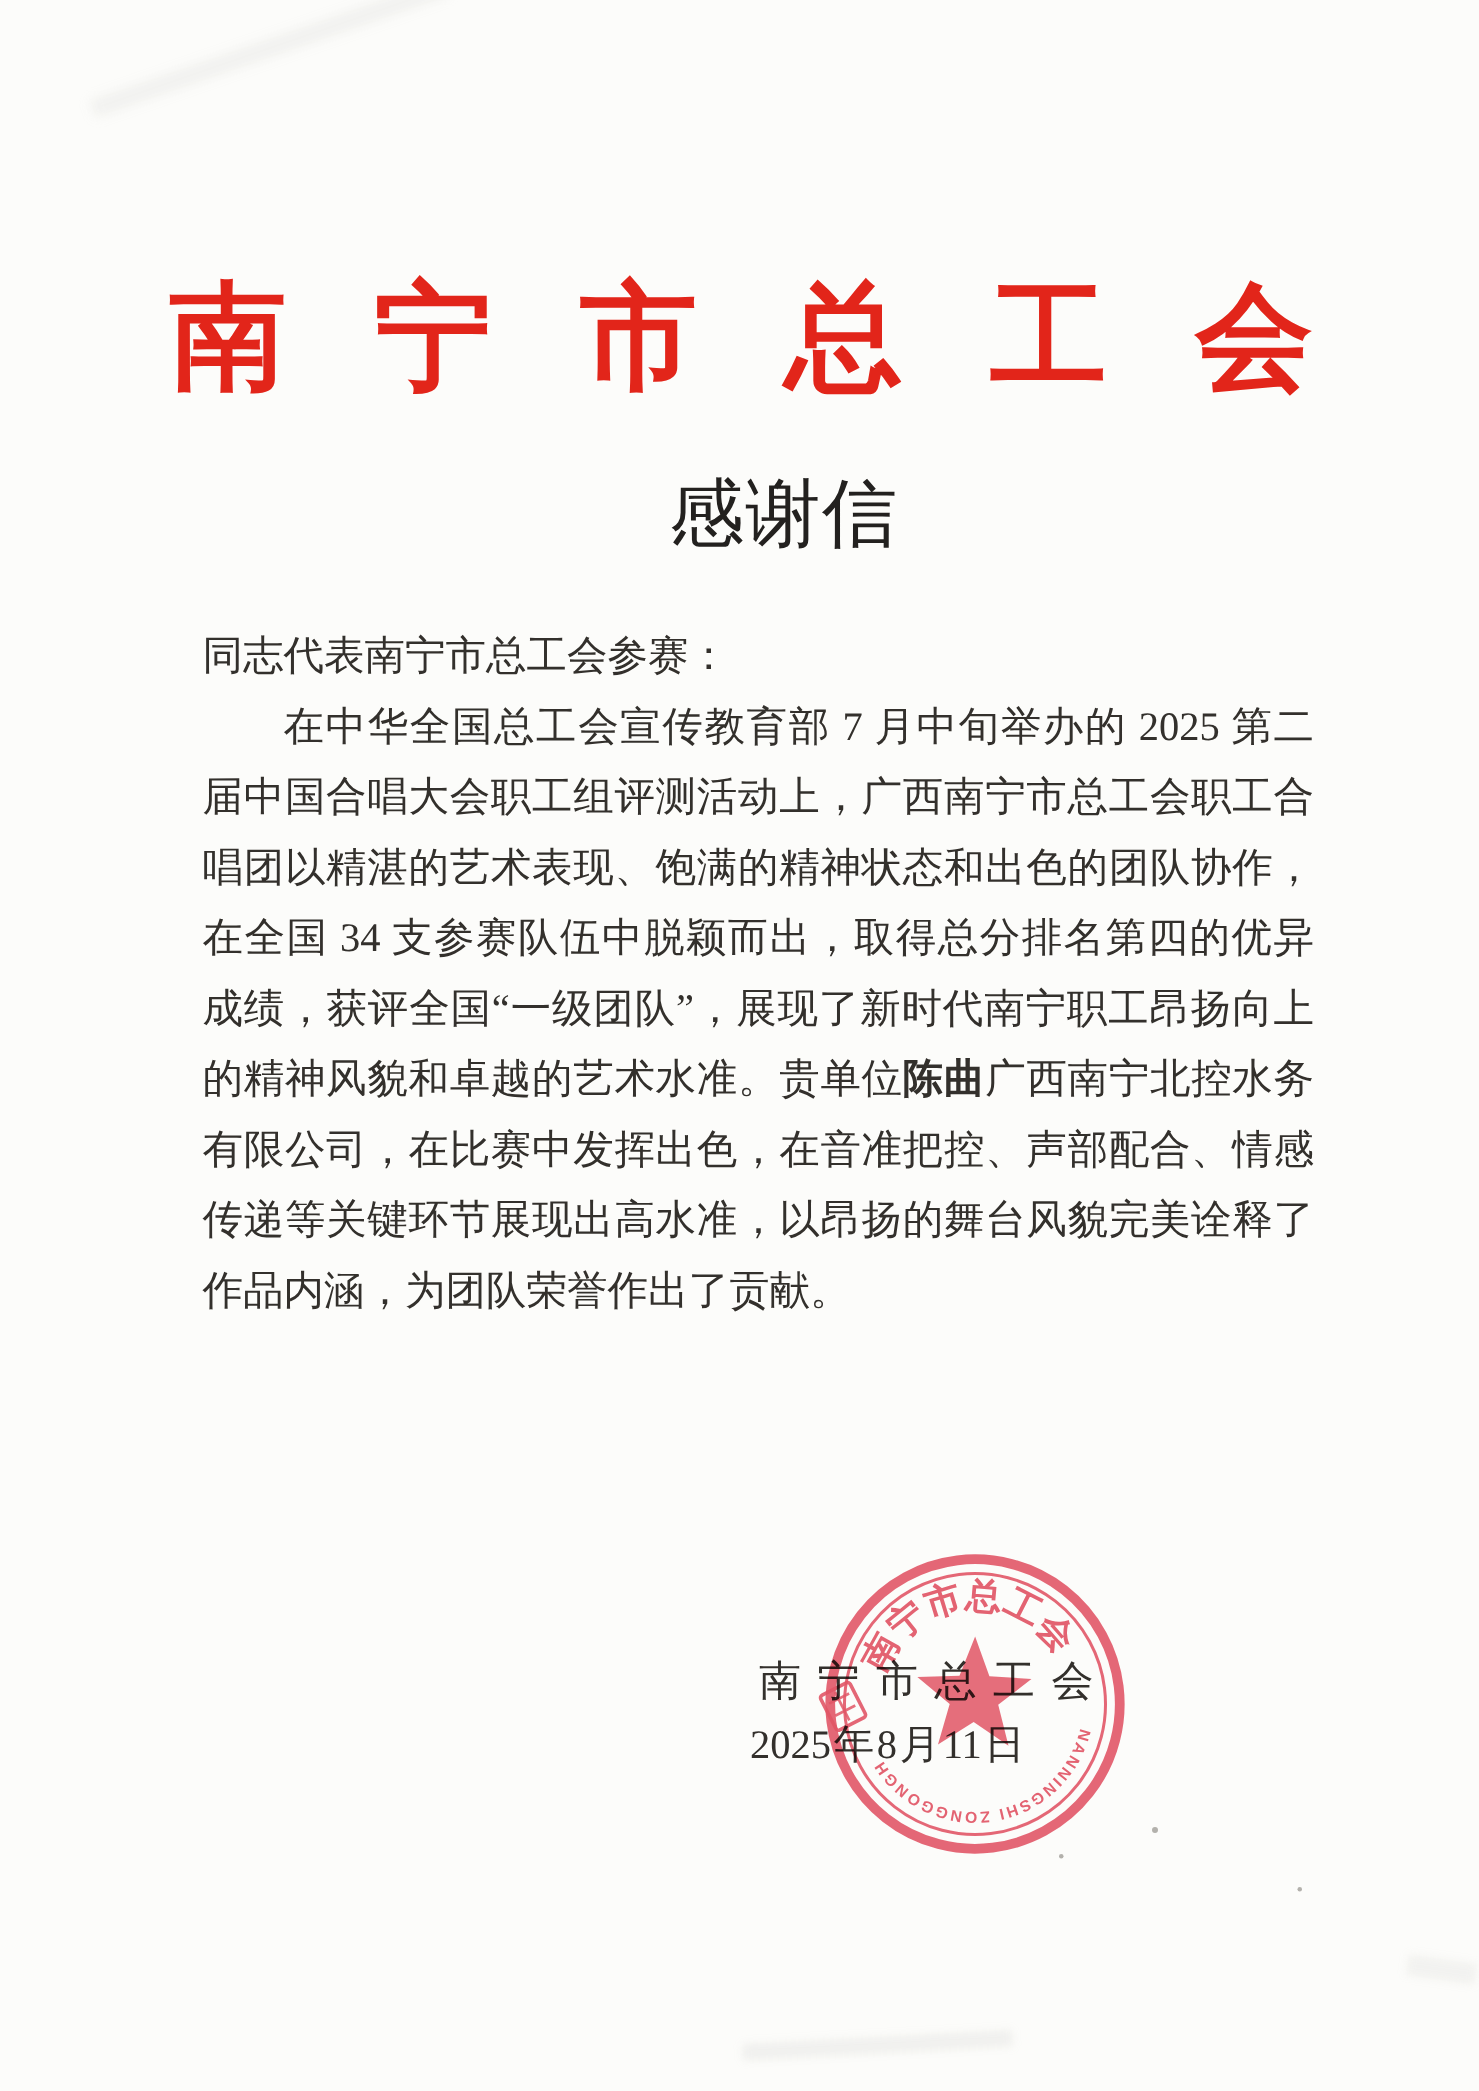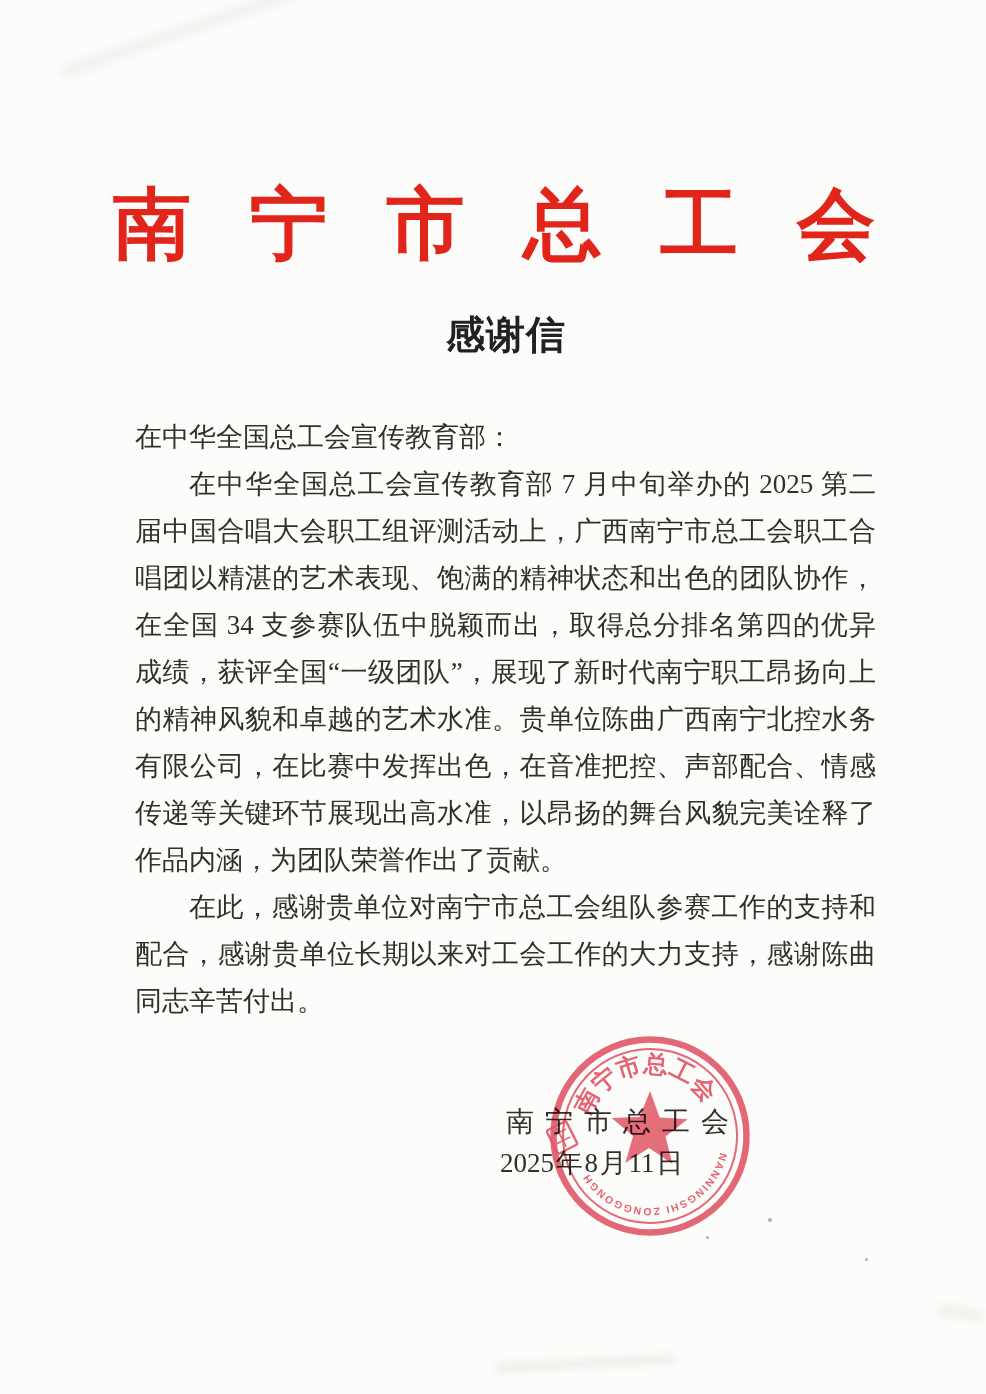--- a/index.html
+++ b/index.html
@@ -41,34 +41,34 @@
     position:absolute;left:113px;top:186px;width:762px;
     display:flex;justify-content:space-between;
     font-size:78px;line-height:1;font-weight:700;
     color:var(--title-red);
   }
   .letterhead span{display:block;}
 
   
   .doc-title{
     position:absolute;left:446px;top:312px;margin:0;
-    font-size:39px;line-height:1.2;font-weight:700;
+    font-size:50px;line-height:1.2;font-weight:400;
     letter-spacing:1px;color:#23211f;
   }
 
   
   .letter-body{
     position:absolute;left:135px;top:414px;width:741px;
     font-size:27px;line-height:47px;
     color:var(--ink);
     text-align:justify;
   }
   .letter-body p{margin:0;}
   .letter-body p.indent{text-indent:54px;}
-  .bold-name{font-weight:400;}
+  .bold-name{font-weight:700;}
 
   
   .signoff-org{
     position:absolute;left:506px;top:1104px;width:223px;
     display:flex;justify-content:space-between;
     font-size:28px;line-height:1.3;color:var(--ink);
   }
   .signoff-date{
     position:absolute;left:500px;top:1146px;
     font-size:27px;line-height:1.3;color:var(--ink);
@@ -103,23 +103,22 @@
     <span>宁</span>
     <span>市</span>
     <span>总</span>
     <span>工</span>
     <span>会</span>
   </div>
 
   <h1 class="doc-title">感谢信</h1>
 
   <div class="letter-body">
-    <p class="salutation">在中华全国总工会宣传教育部：</p>
+    <p class="salutation">同志代表南宁市总工会参赛：</p>
     <p class="indent"><span>在中华全国总工会宣传教育部 7 月中旬举办的 2025 第二届中国合唱大会职工组评测活动上，广西南宁市总工会职工合唱团以精湛的艺术表现、饱满的精神状态和出色的团队协作，在全国 34 支参赛队伍中脱颖而出，取得总分排名第四的优异成绩，获评全国“一级团队”，展现了新时代南宁职工昂扬向上的精神风貌和卓越的艺术水准。贵单位</span><span class="bold-name">陈曲</span><span>广西南宁北控水务有限公司，在比赛中发挥出色，在音准把控、声部配合、情感传递等关键环节展现出高水准，以昂扬的舞台风貌完美诠释了作品内涵，为团队荣誉作出了贡献。</span></p>
-    <p class="indent"><span>在此，感谢贵单位对南宁市总工会组队参赛工作的支持和配合，感谢贵单位长期以来对工会工作的大力支持，感谢</span><span class="bold-name">陈曲</span><span>同志辛苦付出。</span></p>
   </div>
 
   <div class="signoff-org">
     <span>南</span>
     <span>宁</span>
     <span>市</span>
     <span>总</span>
     <span>工</span>
     <span>会</span>
   </div>

